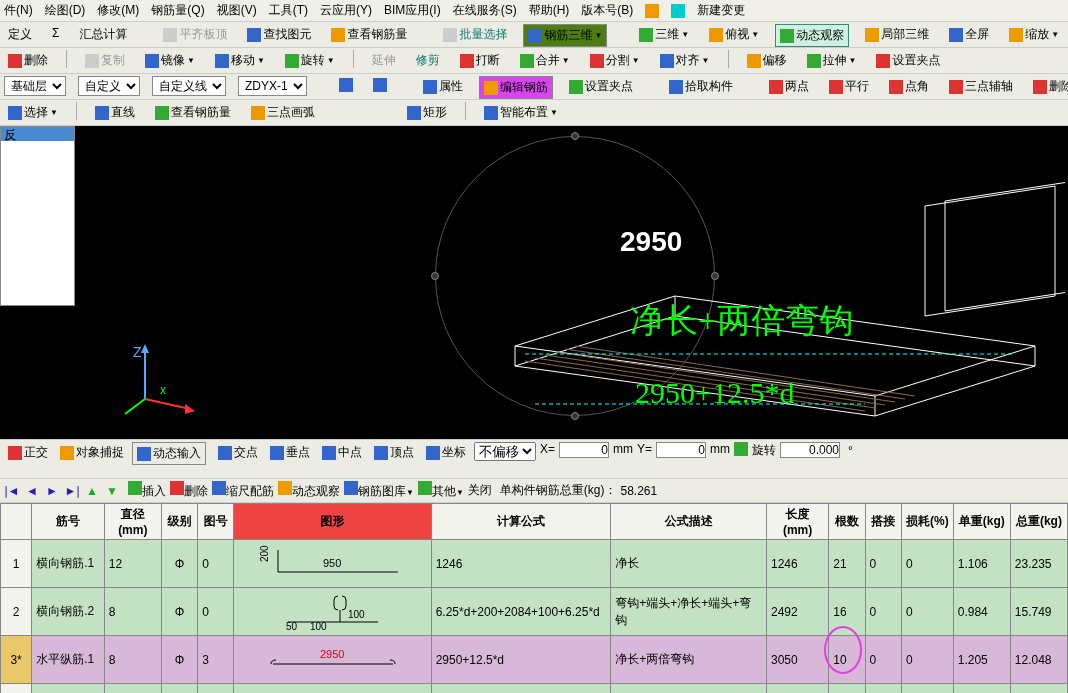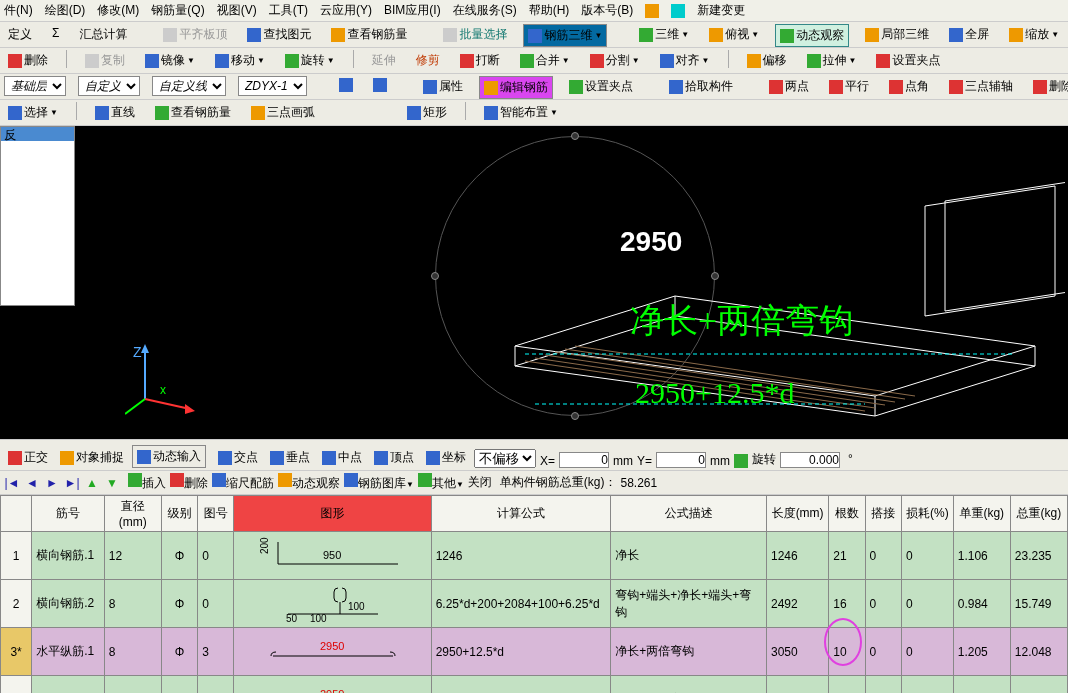--- a/index.html
+++ b/index.html
@@ -2,43 +2,43 @@
 <html><head>
 <meta charset="utf-8">
 <style>
 * { box-sizing: border-box; margin: 0; padding: 0; }
 body { font-family: "Microsoft YaHei", SimSun, sans-serif; font-size: 12px; background: #e8e8e4; overflow: hidden; width: 1068px; height: 693px; }
 .menubar { background: #f0f0e8; border-bottom: 1px solid #ccc; padding: 2px 4px; display: flex; gap: 12px; align-items: center; height: 22px; }
 .menubar span { cursor: pointer; }
 .toolbar { background: #edece4; border-bottom: 1px solid #ccc; padding: 2px 4px; display: flex; gap: 12px; align-items: flex-start; height: 26px; flex-wrap: nowrap; overflow: hidden; }
 .toolbar .btn { padding: 2px 4px; cursor: pointer; display: inline-flex; align-items: center; gap: 2px; white-space: nowrap; }
 .toolbar .sep { width: 1px; height: 18px; background: #aaa; margin: 0 2px; }
-.toolbar select, .toolbar input { font-size: 12px; border: 1px solid #888; background: #fff; padding: 1px 2px; font-style: italic; }
+.toolbar select, .toolbar input { font-size: 12px; border: 1px solid #888; background: #fff; padding: 1px 2px; }
 .icon-sq { width: 14px; height: 14px; display: inline-block; background: #888; }
 .icon-red { background: #d33; }
 .icon-blue { background: #36c; }
 .icon-green { background: #3a3; }
 .icon-orange { background: #e90; }
 .icon-cyan { background: #0cc; }
 .viewport { background: #000; height: 313px; position: relative; display: flex; }
 .side-panel { width: 75px; background: #fff; border: 1px solid #888; margin: 0; height: 180px; }
 .side-panel-header { background: #4a8ad0; height: 14px; }
 .canvas-area { flex: 1; position: relative; }
 .axis { position: absolute; bottom: 20px; left: 50px; }
 .canvas-label { position: absolute; color: #fff; font-size: 28px; }
 .canvas-green-text { position: absolute; color: #0f0; font-size: 28px; font-family: SimSun; }
-.statusbar { background: #edece4; border-top: 1px solid #ccc; border-bottom: 1px solid #ccc; padding: 2px 4px; display: flex; gap: 4px; align-items: flex-end; height: 32px; }
+.statusbar { background: #edece4; border-top: 1px solid #ccc; border-bottom: 1px solid #ccc; padding: 2px 4px; display: flex; gap: 4px; align-items: flex-start; height: 40px; }
 .statusbar .btn { padding: 2px 4px; cursor: pointer; display: inline-flex; align-items: center; gap: 2px; }
 .statusbar input { width: 50px; text-align: right; font-size: 12px; border: 1px solid #888; }
 .navbar { background: #edece4; border-bottom: 1px solid #ccc; padding: 2px 4px; display: flex; gap: 4px; align-items: center; height: 24px; }
 .navbar .nav-btn { width: 16px; height: 16px; cursor: pointer; display: inline-flex; align-items: center; justify-content: center; color: #22a; }
 .table-wrap { overflow: auto; }
 table { border-collapse: collapse; width: 100%; background: #c3e1c3; }
 th, td { border: 1px solid #888; padding: 2px 4px; font-size: 12px; text-align: left; height: 24px; }
-th { background: #f4f4ee; font-weight: normal; text-align: center; }
+th { background: #f4f4ee; font-weight: bold; text-align: center; }
 tbody td { height: 48px; }
 tbody tr.selected td { background: #d8b8d8; }
 tbody tr.selected td:first-child { background: #e8c868; }
 td.rownum { background: #f4f4ee; text-align: center; width: 30px; }
 .shape-cell { text-align: center; position: relative; }
 .shape-svg { width: 170px; height: 40px; }
 .circle-mark { position: absolute; border: 2px solid #e040e0; border-radius: 50%; width: 38px; height: 48px; pointer-events: none; }
 .orbit { position: absolute; border: 1px solid #555; border-radius: 50%; }
 .orbit-dot { position: absolute; width: 8px; height: 8px; background: #333; border: 1px solid #888; border-radius: 50%; }
 .wireframe { position: absolute; }
@@ -78,21 +78,21 @@
     </span>
   <span class="btn">
       <span class="icon-sq icon-orange"></span>
       <span>查看钢筋量</span>
     </span>
   <span class="sep"></span>
   <span class="btn" style="color:#0f766e">
       <span class="icon-sq" style="background:#ccc"></span>
       <span>批量选择</span>
     </span>
-  <span class="btn" style="border:1px solid #888;background:#0369a1">
+  <span class="btn" style="border:1px solid #888;background:#4d7c0f">
       <span class="icon-sq icon-blue"></span>
       <span>钢筋三维</span>
       <span style="font-size:8px">▼</span>
     </span>
   <span class="sep"></span>
   <span class="btn">
       <span class="icon-sq icon-green"></span>
       <span>三维</span>
       <span style="font-size:8px">▼</span>
     </span>
@@ -151,21 +151,21 @@
     </span>
   <span class="btn">
       <span class="icon-sq icon-green"></span>
       <span>旋转</span>
       <span style="font-size:8px">▼</span>
     </span>
   <span class="sep"></span>
   <span class="btn" style="color:#999">
       <span>延伸</span>
     </span>
-  <span class="btn" style="color:#c2410c">
+  <span class="btn" style="color:#0f766e">
       <span>修剪</span>
     </span>
   <span class="btn">
       <span class="icon-sq icon-red"></span>
       <span>打断</span>
     </span>
   <span class="btn">
       <span class="icon-sq icon-green"></span>
       <span>合并</span>
       <span style="font-size:8px">▼</span>

